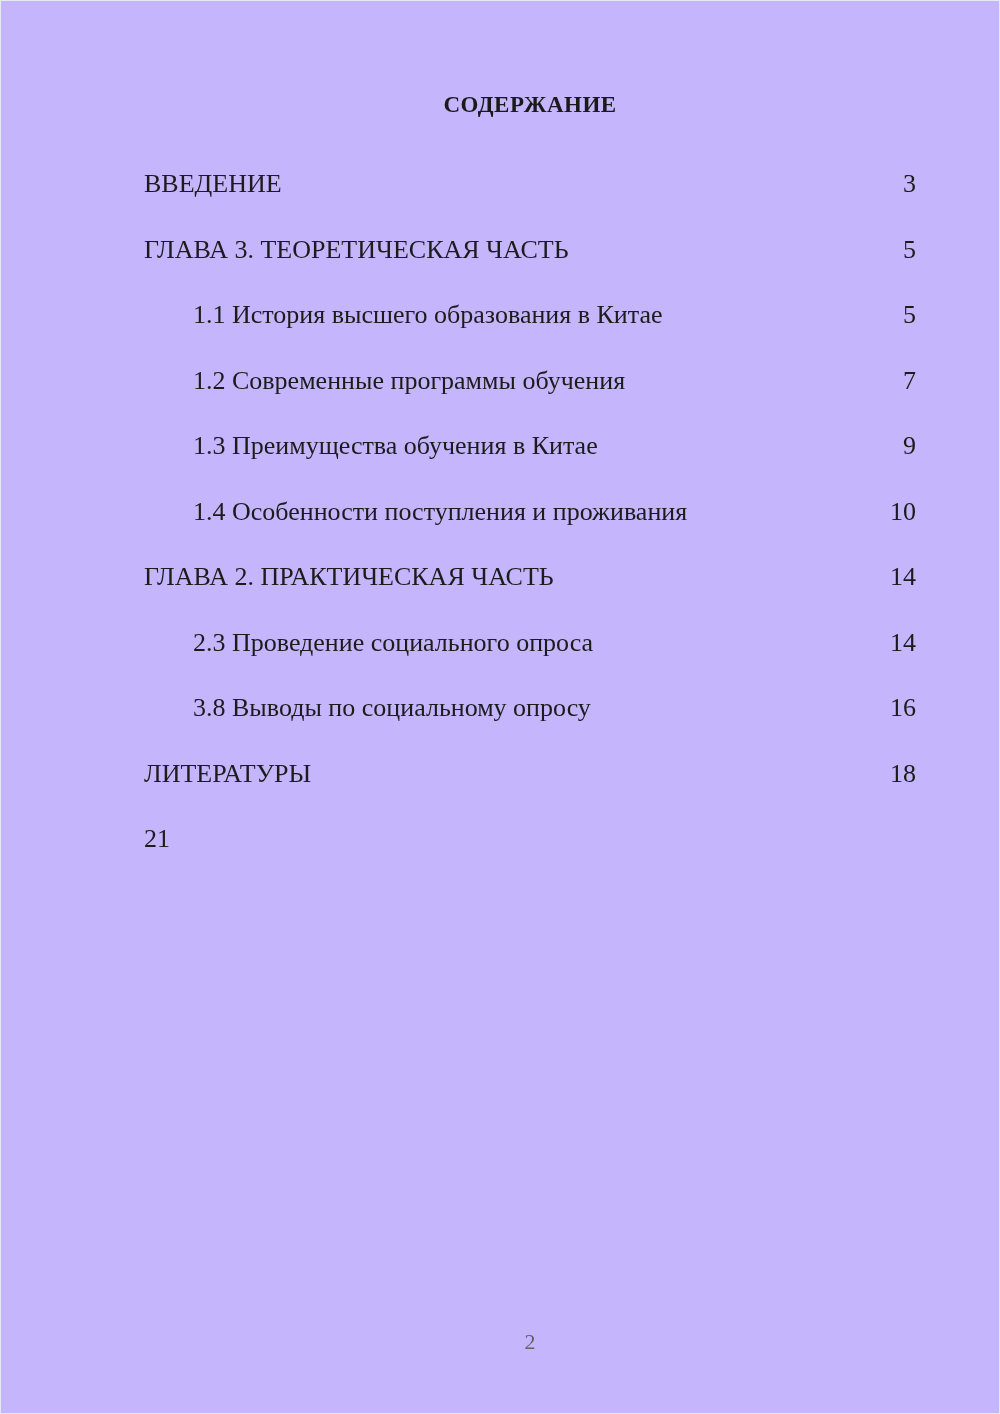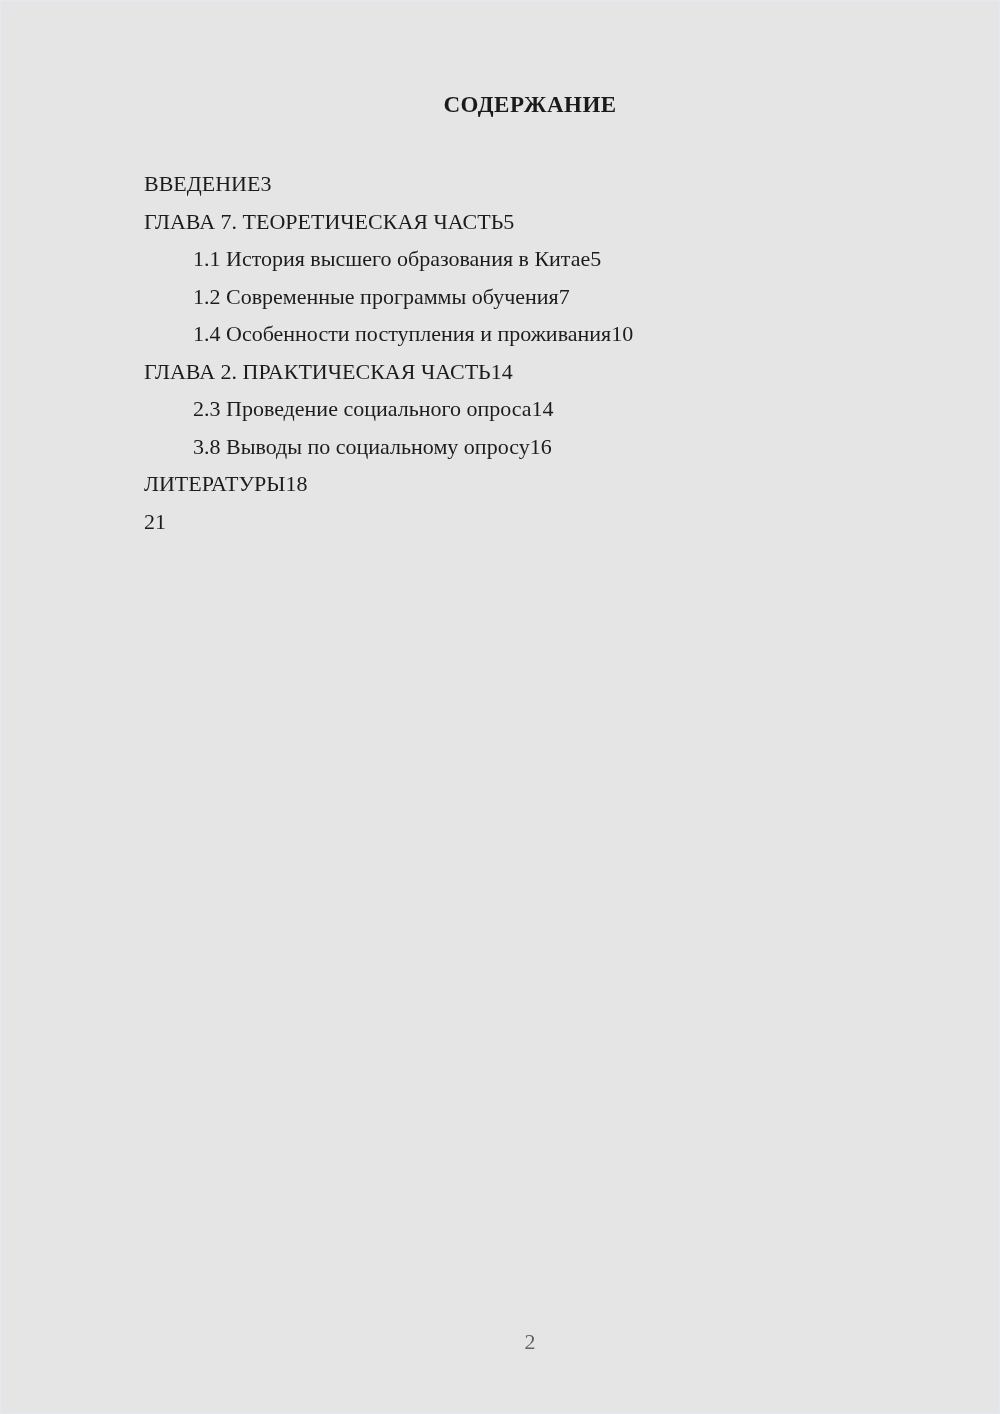--- a/index.html
+++ b/index.html
@@ -7,21 +7,21 @@
   body {
     width: 1000px;
     height: 1414px;
     font-family: "Liberation Serif", "DejaVu Serif", serif;
     position: relative;
     overflow: hidden;
   }
   .page {
     position: absolute;
     inset: 0;
-    background: #e5e5e5;
+    background: #c4b5fd;
     border: 1px solid #e3e9f2;
   }
   .content {
     position: absolute;
     left: 143px;
     right: 83px;
     top: 90px;
   }
   .title {
     font-size: 23px;
@@ -29,26 +29,27 @@
     color: #1a1a1a;
     text-align: center;
     line-height: 28px;
     letter-spacing: 0.5px;
   }
   .toc {
     margin-top: 46px;
   }
   .toc-row {
     display: flex;
-    justify-content: flex-start;
+    justify-content: space-between;
     align-items: baseline;
     height: 37.5px;
     line-height: 37.5px;
-    font-size: 22px;
+    font-size: 26px;
     color: #1c1c1c;
+    margin-top: 28px;
   }
   .toc-row.indent .toc-label {
     padding-left: 49px;
   }
   .toc-label {
     white-space: nowrap;
   }
   .toc-page {
     white-space: nowrap;
     text-align: right;
@@ -69,34 +70,38 @@
 <div class="page">
   <div class="content">
     <h1 class="title">СОДЕРЖАНИЕ</h1>
     <div class="toc" id="toc">
   <div class="toc-row">
     <span class="toc-label">ВВЕДЕНИЕ</span>
     <span class="toc-page">3</span>
   </div>
 
   <div class="toc-row">
-    <span class="toc-label">ГЛАВА 7. ТЕОРЕТИЧЕСКАЯ ЧАСТЬ</span>
+    <span class="toc-label">ГЛАВА 3. ТЕОРЕТИЧЕСКАЯ ЧАСТЬ</span>
     <span class="toc-page">5</span>
   </div>
 
   <div class="toc-row indent">
     <span class="toc-label">1.1 История высшего образования в Китае</span>
     <span class="toc-page">5</span>
   </div>
 
   <div class="toc-row indent">
     <span class="toc-label">1.2 Современные программы обучения</span>
     <span class="toc-page">7</span>
   </div>
 
+  <div class="toc-row indent">
+    <span class="toc-label">1.3 Преимущества обучения в Китае</span>
+    <span class="toc-page">9</span>
+  </div>
 
   <div class="toc-row indent">
     <span class="toc-label">1.4 Особенности поступления и проживания</span>
     <span class="toc-page">10</span>
   </div>
 
   <div class="toc-row">
     <span class="toc-label">ГЛАВА 2. ПРАКТИЧЕСКАЯ ЧАСТЬ</span>
     <span class="toc-page">14</span>
   </div>

